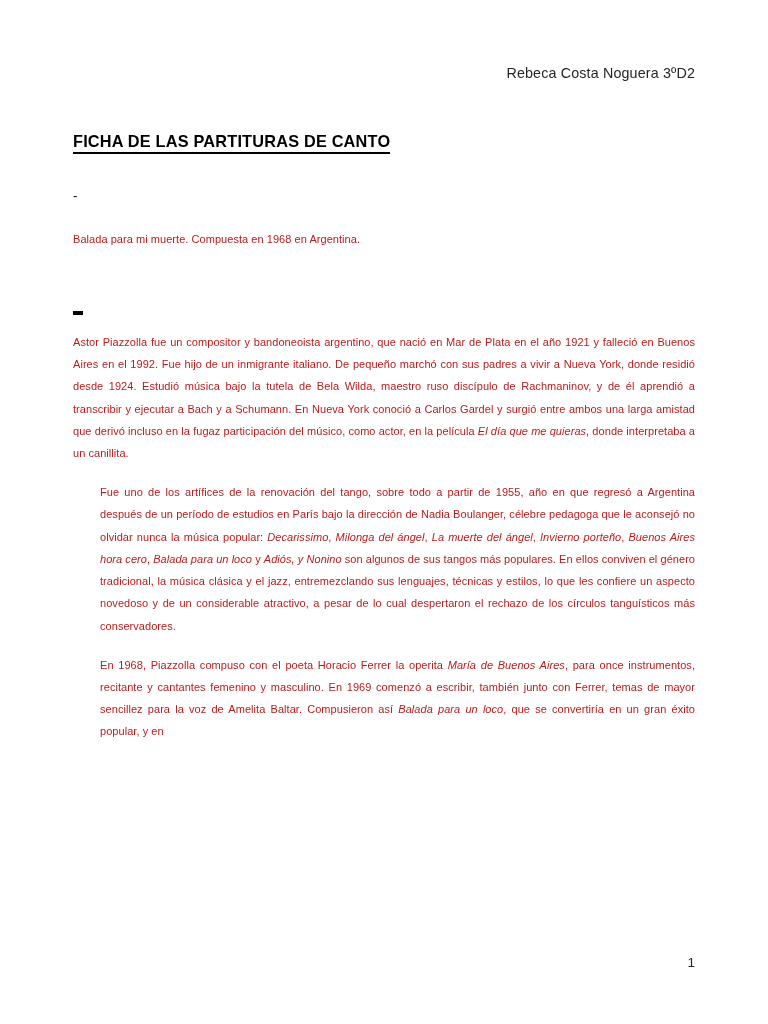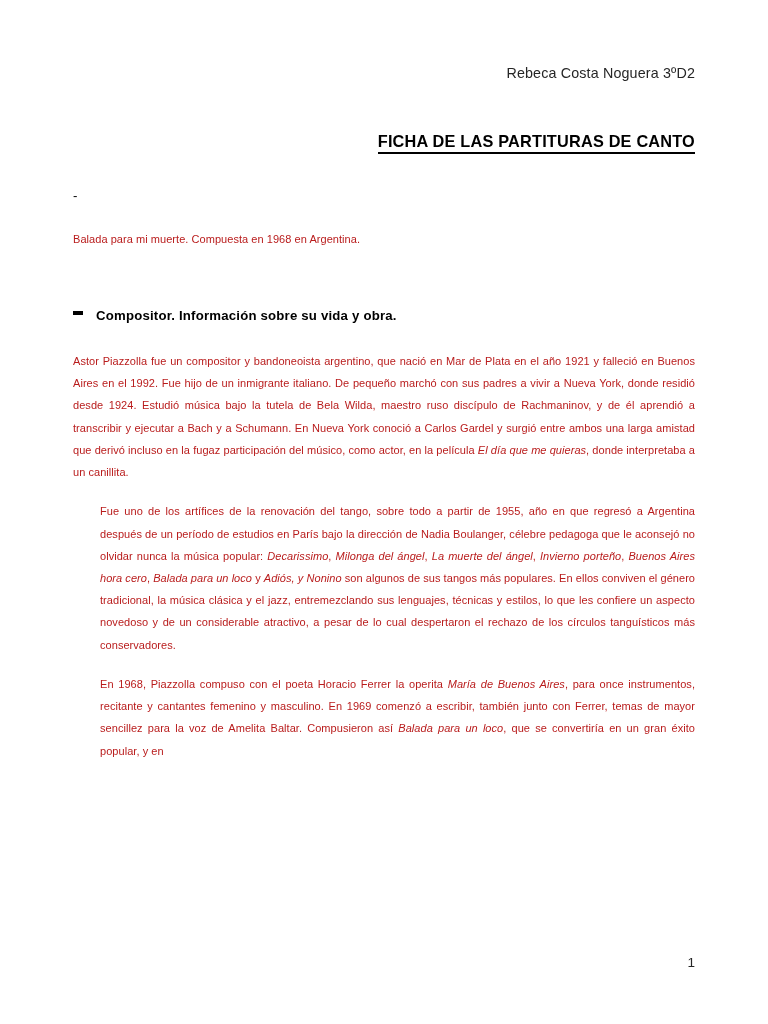--- a/index.html
+++ b/index.html
@@ -37,21 +37,21 @@
     text-align: right;
     font-size: 14.3px;
     letter-spacing: 0.15px;
     color: #262626;
     padding-top: 65px;
     line-height: 1.2;
   }
 
   
   .doc-title {
-    text-align: right;
+    text-align: left;
     font-weight: bold;
     font-size: 16.3px;
     letter-spacing: 0.2px;
     color: #000000;
     margin-top: 49px;
     line-height: 1.25;
   }
   .doc-title .u {
     border-bottom: 2px solid #000;
     padding-bottom: 2px;
@@ -93,21 +93,21 @@
   .para {
     font-size: 11px;
     line-height: 2.02;
     color: #b91c1c;
     text-align: justify;
     letter-spacing: 0.05px;
     margin: 0;
   }
   .para.first-after-heading { margin-top: 24px; }
   .para.gap { margin-top: 17px; margin-left: 27px; }
-  .para.lead { margin-top: 26px; }
+  .para.lead { margin-top: 16px; }
 
   .para i, .para em {
     font-style: italic;
   }
 
   
   .page-number {
     position: absolute;
     right: 73px;
     top: 955px;
@@ -130,21 +130,20 @@
     </div>
 
     <div class="section-heading h1">
       <span class="bullet-dash thin">-</span>
     </div>
 
     <p class="para first-after-heading">Balada para mi muerte. Compuesta en 1968 en Argentina.</p>
 
     <div class="section-heading h2">
       <span class="bullet-dash thick"></span>
-      <span class="heading-text">Compositor. Información sobre su vida y obra.</span>
     </div>
 
     <p class="para lead"><span>Astor Piazzolla fue un compositor y bandoneoista argentino, que nació en Mar de Plata en el año 1921 y falleció en Buenos Aires en el 1992. Fue hijo de un inmigrante italiano. De pequeño marchó con sus padres a vivir a Nueva York, donde residió desde 1924. Estudió música bajo la tutela de Bela Wilda, maestro ruso discípulo de Rachmaninov, y de él aprendió a transcribir y ejecutar a Bach y a Schumann. En Nueva York conoció a Carlos Gardel y surgió entre ambos una larga amistad que derivó incluso en la fugaz participación del músico, como actor, en la película </span><i>El día que me quieras</i><span>, donde interpretaba a un canillita.</span></p>
 
     <p class="para gap"><span>Fue uno de los artífices de la renovación del tango, sobre todo a partir de 1955, año en que regresó a Argentina después de un período de estudios en París bajo la dirección de Nadia Boulanger, célebre pedagoga que le aconsejó no olvidar nunca la música popular: </span><i>Decarissimo</i><span>, </span><i>Milonga del ángel</i><span>, </span><i>La muerte del ángel</i><span>, </span><i>Invierno porteño</i><span>, </span><i>Buenos Aires hora cero</i><span>, </span><i>Balada para un loco</i><span> y </span><i>Adiós, y Nonino</i><span> son algunos de sus tangos más populares. En ellos conviven el género tradicional, la música clásica y el jazz, entremezclando sus lenguajes, técnicas y estilos, lo que les confiere un aspecto novedoso y de un considerable atractivo, a pesar de lo cual despertaron el rechazo de los círculos tanguísticos más conservadores.</span></p>
 
     <p class="para gap"><span>En 1968, Piazzolla compuso con el poeta Horacio Ferrer la operita </span><i>María de Buenos Aires</i><span>, para once instrumentos, recitante y cantantes femenino y masculino. En 1969 comenzó a escribir, también junto con Ferrer, temas de mayor sencillez para la voz de Amelita Baltar. Compusieron así </span><i>Balada para un loco</i><span>, que se convertiría en un gran éxito popular, y en</span></p>
 
   </div>
 

